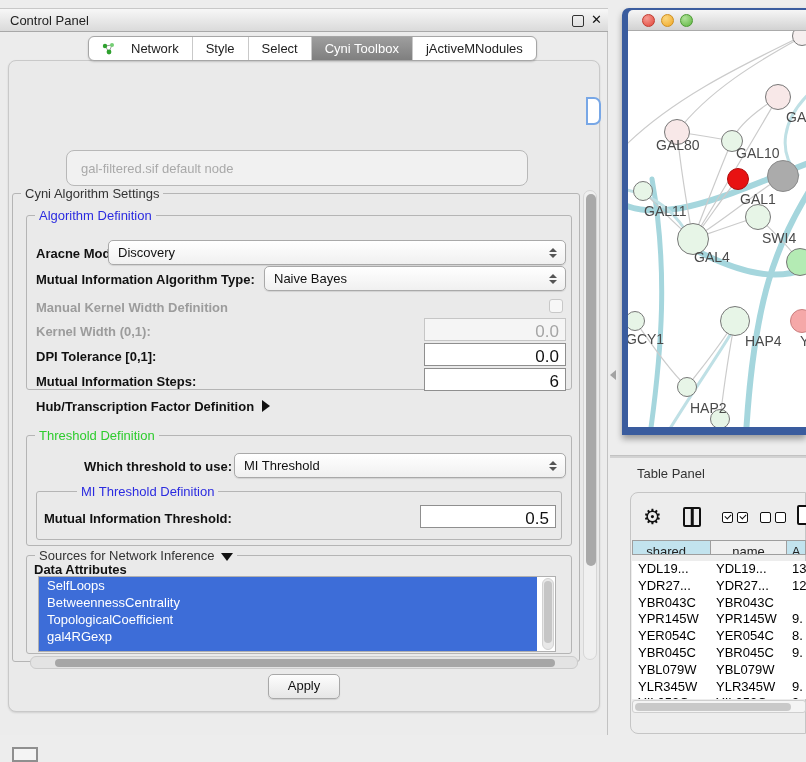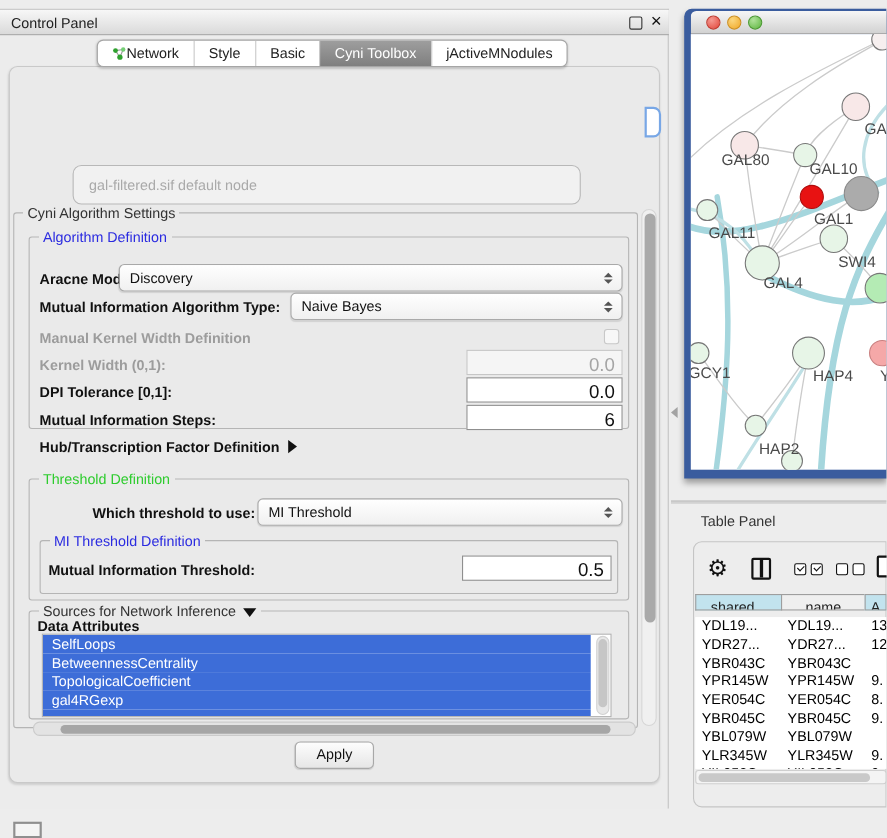--- a/index.html
+++ b/index.html
@@ -6,21 +6,21 @@
   body{width:806px;height:762px;background:#EDEDED;font-family:"Liberation Sans","DejaVu Sans",sans-serif;position:relative;}
   #app{position:absolute;inset:0;overflow:hidden;}
   .abs{position:absolute;}
   
   #cp{position:absolute;left:0;top:8px;width:608px;height:727px;background:#ECECEC;border-right:1px solid #C2C2C2;box-sizing:border-box;}
   #cp-titlebar{position:absolute;left:0;top:8px;width:608px;height:24px;background:linear-gradient(#F7F7F7,#DADADA);border-top:1px solid #C8C8C8;border-bottom:1px solid #A8A8A8;box-sizing:border-box;z-index:3;}
   #cp-title{position:absolute;left:10px;top:4px;font-size:13px;color:#222;}
   #float-btn{position:absolute;right:24px;top:6px;width:10px;height:10px;border:1.6px solid #333;border-radius:2px;background:transparent;}
   #close-btn{position:absolute;right:6px;top:3px;font-size:13px;font-weight:bold;color:#111;}
   .seg{position:absolute;display:flex;background:#fff;border:1px solid #A6A6A6;border-radius:6px;overflow:hidden;height:23px;box-shadow:0 1px 2px rgba(0,0,0,.18);z-index:4;}
-  .seg .t{font-size:13px;color:#222;line-height:23px;padding:6px 13px;border-right:1px solid #C9C9C9;display:flex;align-items:center;gap:0;white-space:nowrap;}
+  .seg .t{font-size:13px;color:#222;line-height:23px;padding:6px 13px;border-right:1px solid #C9C9C9;display:flex;align-items:center;gap:16px;white-space:nowrap;}
   .seg .t:last-child{border-right:none;}
   .seg .t.sel{background:linear-gradient(#9E9E9E,#7F7F7F);color:#FFF;}
   #inner{position:absolute;left:8px;top:60px;width:592px;height:652px;background:#EAEAEA;border:1px solid #C9C9C9;border-radius:8px;box-sizing:border-box;box-shadow:0 1px 2px rgba(0,0,0,.12);}
   
   #popup{position:absolute;left:28px;top:58px;width:552px;height:108px;background:#FFF;border:1px solid #CFCFCF;border-radius:0 0 5px 5px;box-shadow:0 4px 9px rgba(0,0,0,.35);z-index:40;box-sizing:border-box;}
   #popup .prompt{height:17px;line-height:17px;text-align:center;color:#BBB;font-size:13px;}
   #popup .it{height:15px;line-height:15px;padding-left:6px;font-size:13px;color:#000;white-space:nowrap;}
   #popup .it.hl{font-weight:bold;}
   #ghost-combo{position:absolute;left:66px;top:150px;width:462px;height:36px;background:#F1F1F1;border:1px solid #B8B8B8;border-radius:8px;z-index:10;box-sizing:border-box;display:flex;align-items:center;padding-left:14px;font-size:13px;color:#A9A9A9;}
   #combo-frag{position:absolute;left:586px;top:97px;width:15px;height:28px;background:#FFF;border:2px solid #78A7E6;border-radius:0 7px 7px 0;z-index:10;box-sizing:border-box;}
@@ -98,21 +98,21 @@
         <circle cx="3" cy="4" r="2.2" fill="#2FA12F"></circle>
         <circle cx="10" cy="3" r="2" fill="#74CE74"></circle>
         <circle cx="7" cy="10" r="2.4" fill="#2FA12F"></circle>
       </svg>
       <span>Network</span>
     </div>
     <div class="t">
       <span>Style</span>
     </div>
     <div class="t">
-      <span>Basic</span>
+      <span>Select</span>
     </div>
     <div class="t sel">
       <span>Cyni Toolbox</span>
     </div>
     <div class="t">
       <span>jActiveMNodules</span>
     </div>
   </div>
 
   <div id="inner"></div>
@@ -176,21 +176,21 @@
 
   <span class="bl" style="left:84px;top:459px;">Which threshold to use:</span>
   <div class="combo" style="left:234px;top:453px;width:332px;height:25px;">
     <span>MI Threshold</span>
     <span class="spin">
         <span class="u"></span>
         <span class="d"></span>
       </span>
   </div>
 
-  <fieldset style="left:36px;top:484px;width:526px;height:56px;">
+  <fieldset style="left:36px;top:484px;width:526px;height:56px;padding-left:32px;">
     <legend class="lg-blue">MI Threshold Definition</legend>
   </fieldset>
   <span class="bl" style="left:44px;top:511px;">Mutual Information Threshold:</span>
   <div class="fld" style="left:420px;top:505px;width:136px;height:23px;">0.5</div>
 
   <fieldset style="left:26px;top:548px;width:546px;height:106px;">
     <legend class="lg-plain"><span>Sources for Network Inference</span><span class="tri-d"></span></legend>
   </fieldset>
   <span class="bl" style="left:34px;top:562px;">Data Attributes</span>
 
@@ -267,21 +267,21 @@
     <div class="nd" style="left:82px;top:378px;width:20px;height:20px;background:#E7F5E7;"></div>
 
     <div class="nl" style="left:158px;top:78px;">GAL</div>
     <div class="nl" style="left:28px;top:106px;">GAL80</div>
     <div class="nl" style="left:108px;top:114px;">GAL10</div>
     <div class="nl" style="left:112px;top:160px;">GAL1</div>
     <div class="nl" style="left:16px;top:172px;">GAL11</div>
     <div class="nl" style="left:134px;top:199px;">SWI4</div>
     <div class="nl" style="left:66px;top:218px;">GAL4</div>
     <div class="nl" style="left:-2px;top:300px;">GCY1</div>
-    <div class="nl" style="left:111px;top:302px;">HAP4</div>
+    <div class="nl" style="left:117px;top:302px;">HAP4</div>
     <div class="nl" style="left:62px;top:369px;">HAP2</div>
     <div class="nl" style="left:172px;top:302px;">Y</div>
   </div>
 
   <div id="tp-divider"></div>
   <div id="tp-title">Table Panel</div>
   <div id="tp-box"></div>
 
   <span class="tb-icon" style="left:643px;top:505px;font-size:21px;">⚙</span>
   <span class="cols-icon" style="left:683px;top:507px;">

